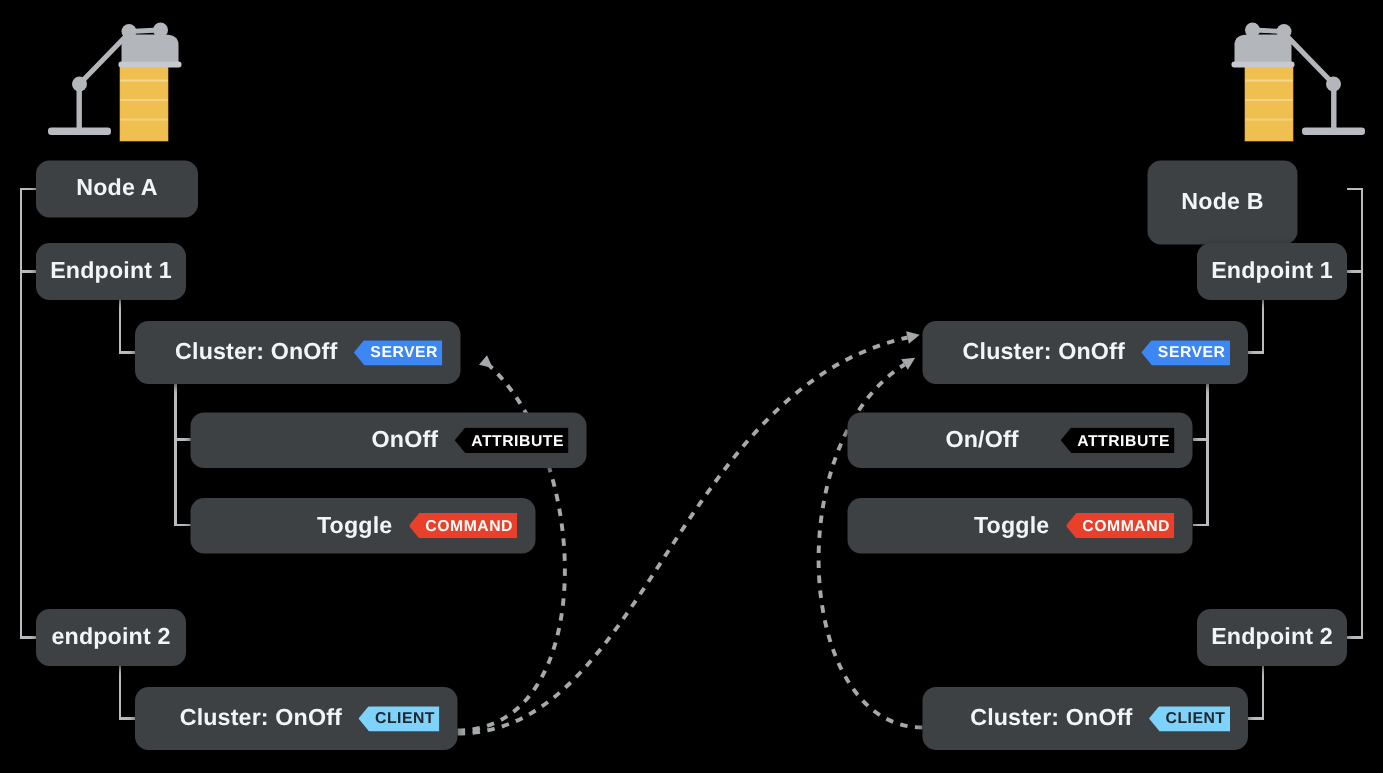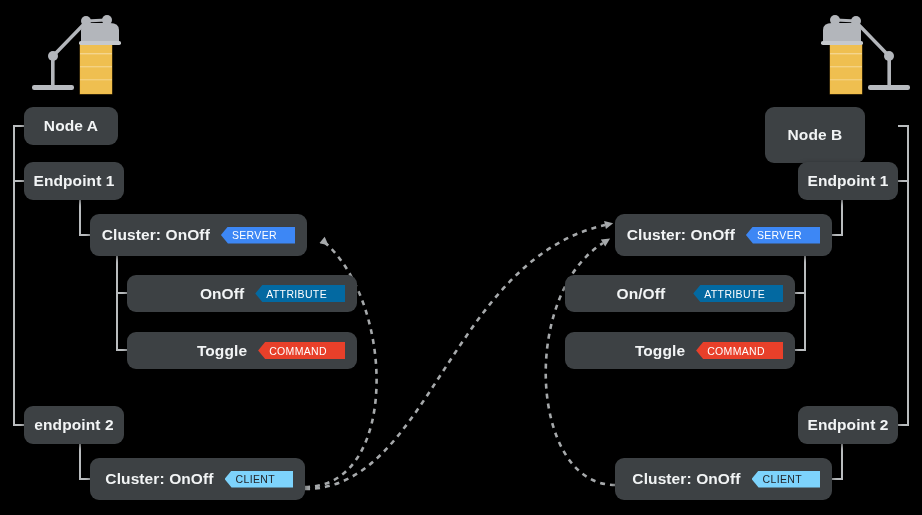--- a/index.html
+++ b/index.html
@@ -46,32 +46,32 @@
     padding: 0 12px 0 14px;
     gap: 11px;
   }
   
   .badge {
     position: relative;
     display: inline-flex;
     align-items: center;
     justify-content: center;
     height: 17px;
-    padding: 0 18px 0 11px;
+    padding: 0 3px 0 11px;
     font-size: 10.5px;
-    font-weight: 400;
+    font-weight: 700;
     letter-spacing: 0.35px;
     white-space: nowrap;
     -webkit-clip-path: polygon(7px 0, 100% 0, 100% 100%, 7px 100%, 0 50%);
     clip-path: polygon(7px 0, 100% 0, 100% 100%, 7px 100%, 0 50%);
     filter: drop-shadow(1px 1px 1px rgba(0,0,0,0.6));
   }
   .badge.server  { background: #3d87f5; color: #ffffff; }
   .badge.client  { background: #7dd3fc; color: #24262a; }
-  .badge.attribute { background: #0369a1; color: #ffffff; }
+  .badge.attribute { background: #000000; color: #ffffff; }
   .badge.command { background: #e8402a; color: #ffffff; text-align: center; }
 
   
   .lamp { position: absolute; width: 120px; height: 96px; }
 </style>
 </head>
 <body>
 
 <div id="stage">
 
@@ -155,34 +155,34 @@
       <circle cx="29" cy="50" r="5" fill="#b3b6bb"></circle>
       <line x1="29" y1="50" x2="62" y2="16" stroke="#b3b6bb" stroke-width="3.4" stroke-linecap="round"></line>
       <circle cx="62" cy="15" r="5" fill="#b3b6bb"></circle>
       <line x1="62" y1="15" x2="82" y2="14" stroke="#b3b6bb" stroke-width="3.2" stroke-linecap="round"></line>
       <circle cx="83" cy="14" r="5" fill="#b3b6bb"></circle>
       <path d="M57,38 L57,24 Q57,17 66,17 L86,17 Q95,17 95,24 L95,38 Z" fill="#b3b6bb"></path>
       <rect x="55" y="35" width="42" height="4" rx="1.8" fill="#c6c9cd"></rect>
     </svg>
   </div>
 
-  <div class="node plain" style="left:24px; top:107px; width:94px; height:38px;">
+  <div class="node plain" style="left:24px; top:107px; width:108px; height:38px;">
     <span class="label">Node A</span>
   </div>
 
   <div class="node plain" style="left:24px; top:162px; width:100px; height:38px;">
     <span class="label">Endpoint 1</span>
   </div>
 
   <div class="node row" style="left:90px; top:214px; width:217px; height:42px;">
     <span class="label">Cluster: OnOff</span>
     <span class="badge server">SERVER</span>
   </div>
 
-  <div class="node row" style="left:127px; top:275px; width:230px; height:37px;justify-content:flex-end;">
+  <div class="node row" style="left:127px; top:275px; width:264px; height:37px;justify-content:flex-end;">
     <span class="label">OnOff</span>
     <span class="badge attribute">ATTRIBUTE</span>
   </div>
 
   <div class="node row" style="left:127px; top:332px; width:230px; height:37px;">
     <span class="label">Toggle</span>
     <span class="badge command">COMMAND</span>
   </div>
 
   <div class="node plain" style="left:24px; top:406px; width:100px; height:38px;">

